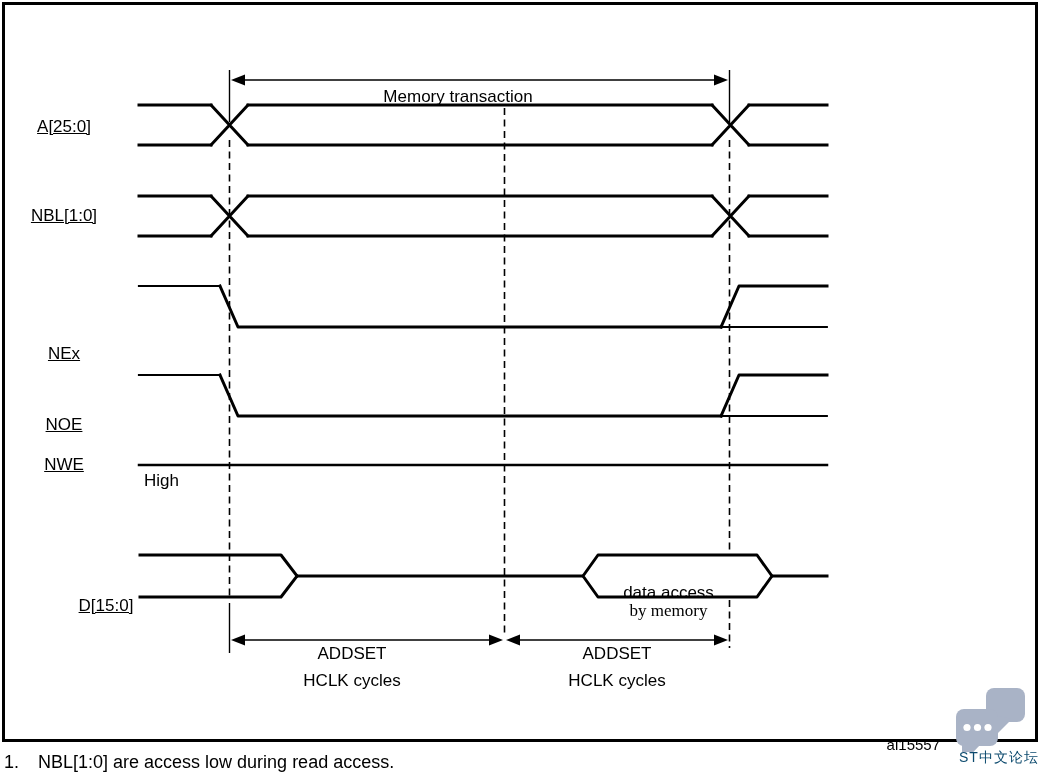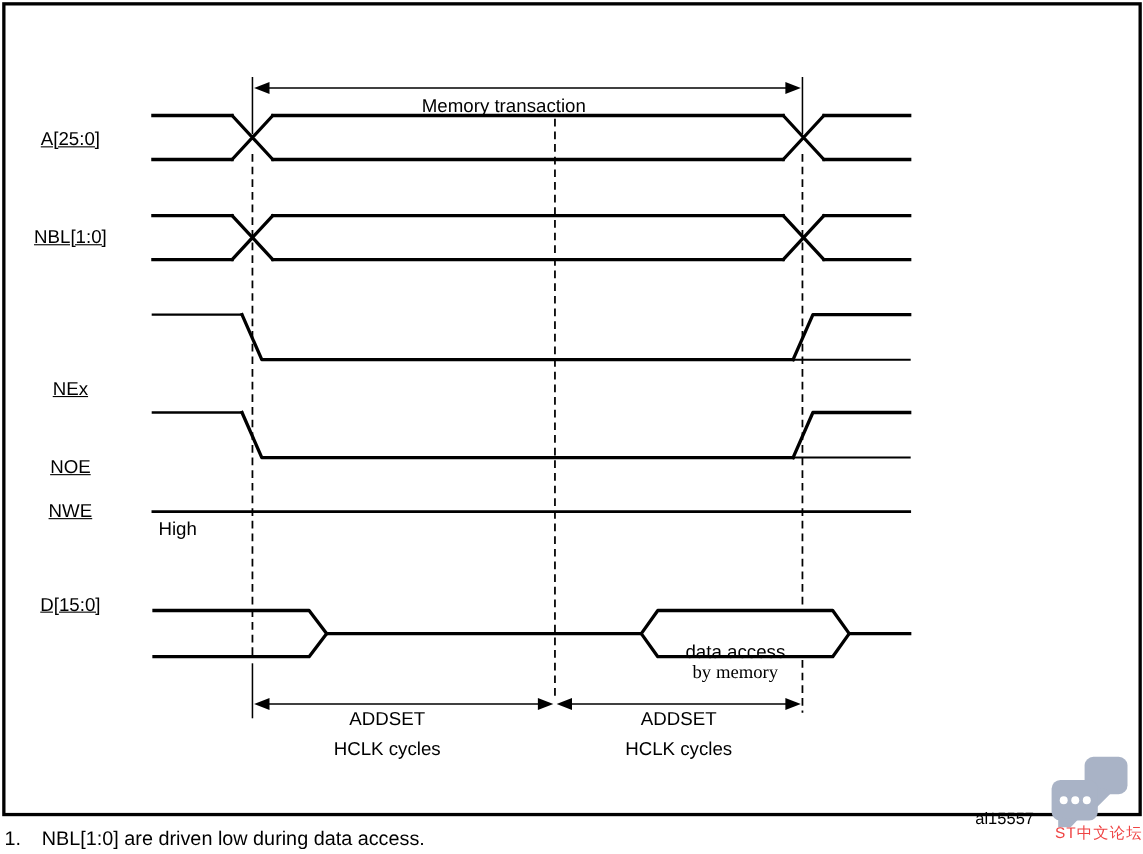--- a/index.html
+++ b/index.html
@@ -102,21 +102,21 @@
     </g>
   </svg>
 
   <div class="lbl centered" style="left:333px;top:59px;width:250px;">Memory transaction</div>
 
   <div class="lbl sig-label" style="top:117px;">A[25:0]</div>
   <div class="lbl sig-label" style="top:206px;">NBL[1:0]</div>
   <div class="lbl sig-label" style="top:296px;margin-top:48px;">NEx</div>
   <div class="lbl sig-label" style="top:387px;margin-top:28px;">NOE</div>
   <div class="lbl sig-label" style="top:455px;">NWE</div>
-  <div class="lbl sig-label" style="top:540px;">D[15:0]</div>
+  <div class="lbl sig-label" style="top:596px;padding-left:42px;">D[15:0]</div>
 
   <div class="lbl" style="left:144px;top:471px;">High</div>
 
   <div class="lbl centered" style="left:596px;top:556px;width:145px;line-height:18px;">data access</div>
   <div class="lbl centered" style="left:596px;top:574px;width:145px;line-height:18px;font-family:Liberation Serif, serif;">by memory</div>
 
   <div class="lbl centered" style="left:272px;top:616px;width:160px;">ADDSET</div>
   <div class="lbl centered" style="left:272px;top:643px;width:160px;">HCLK cycles</div>
   <div class="lbl centered" style="left:537px;top:616px;width:160px;">ADDSET</div>
   <div class="lbl centered" style="left:537px;top:643px;width:160px;">HCLK cycles</div>
@@ -129,20 +129,20 @@
       <polygon points="44,33 44,55 62,37"></polygon>
       <rect x="6" y="27" width="42" height="37" rx="8"></rect>
       <polygon points="12,61 12,82 30,63"></polygon>
     </g>
     <g fill="#ffffff">
       <circle cx="17" cy="45.5" r="3.6"></circle>
       <circle cx="27.5" cy="45.5" r="3.6"></circle>
       <circle cx="38" cy="45.5" r="3.6"></circle>
     </g>
   </svg>
-  <div class="wm-text" style="color:#ef4444;">ST中文论坛</div>
+  <div class="wm-text" style="color:#0c4a6e;">ST中文论坛</div>
 
   <div class="footnote">
     <span class="num">1.</span>
-    <span>NBL[1:0] are driven low during data access.</span>
+    <span>NBL[1:0] are access low during read access.</span>
   </div>
 
 </div>
 
 </body></html>

